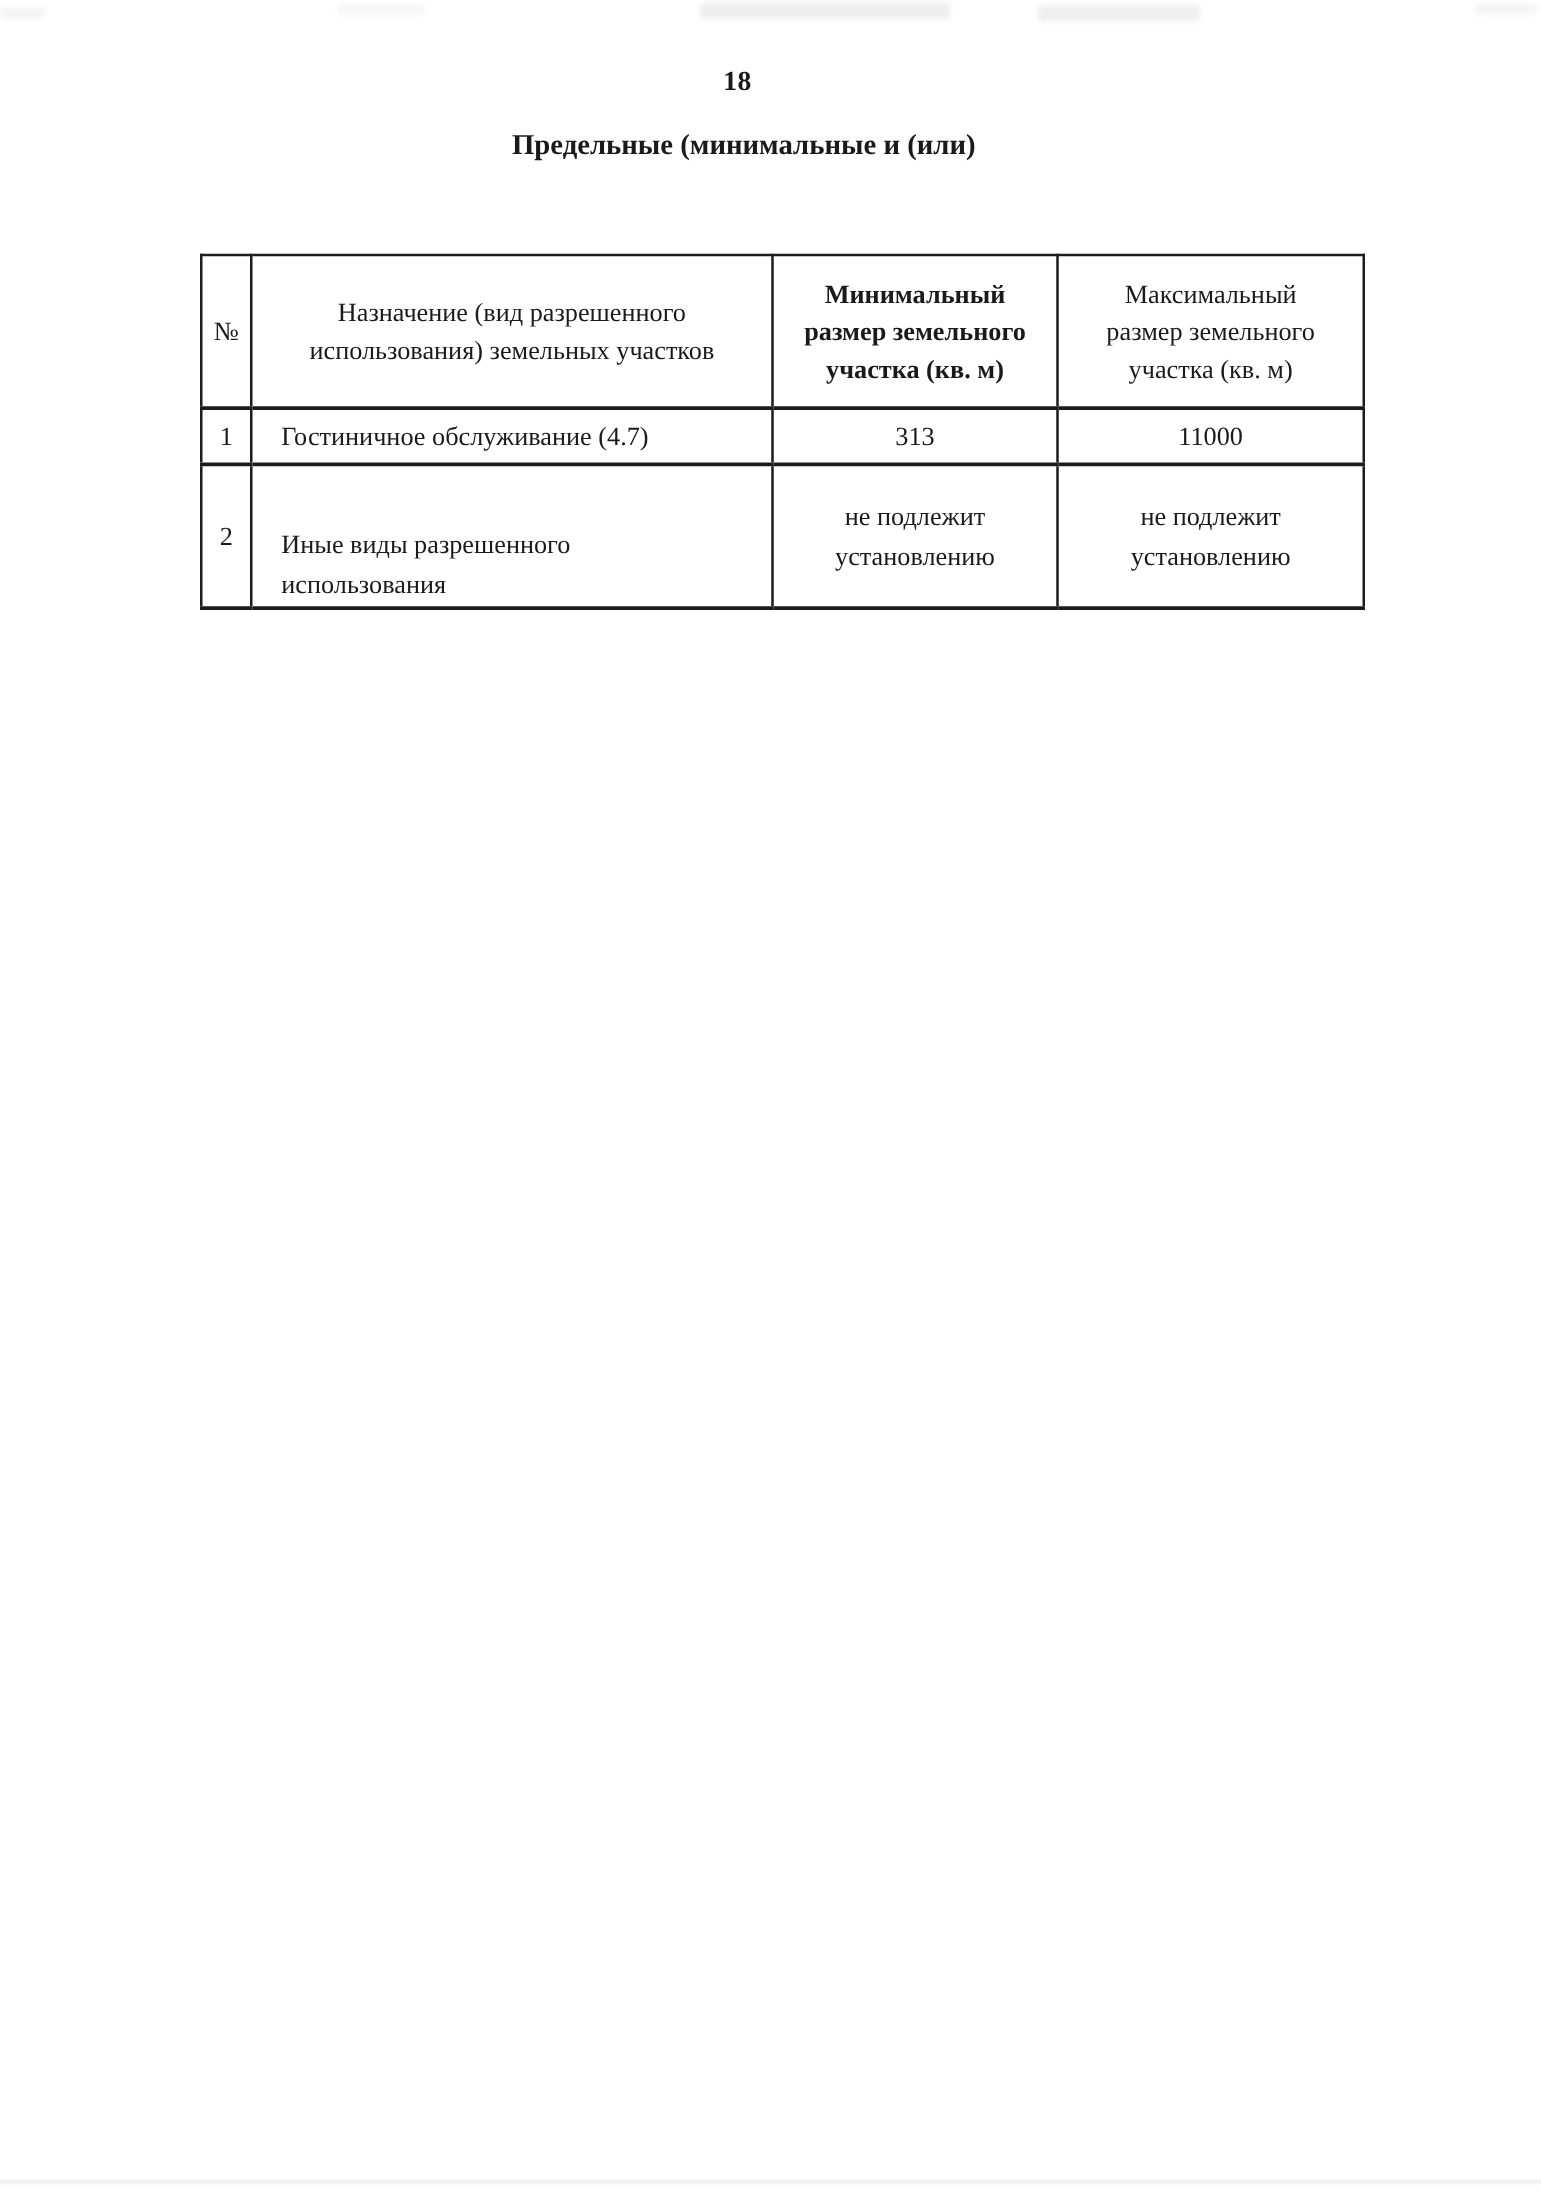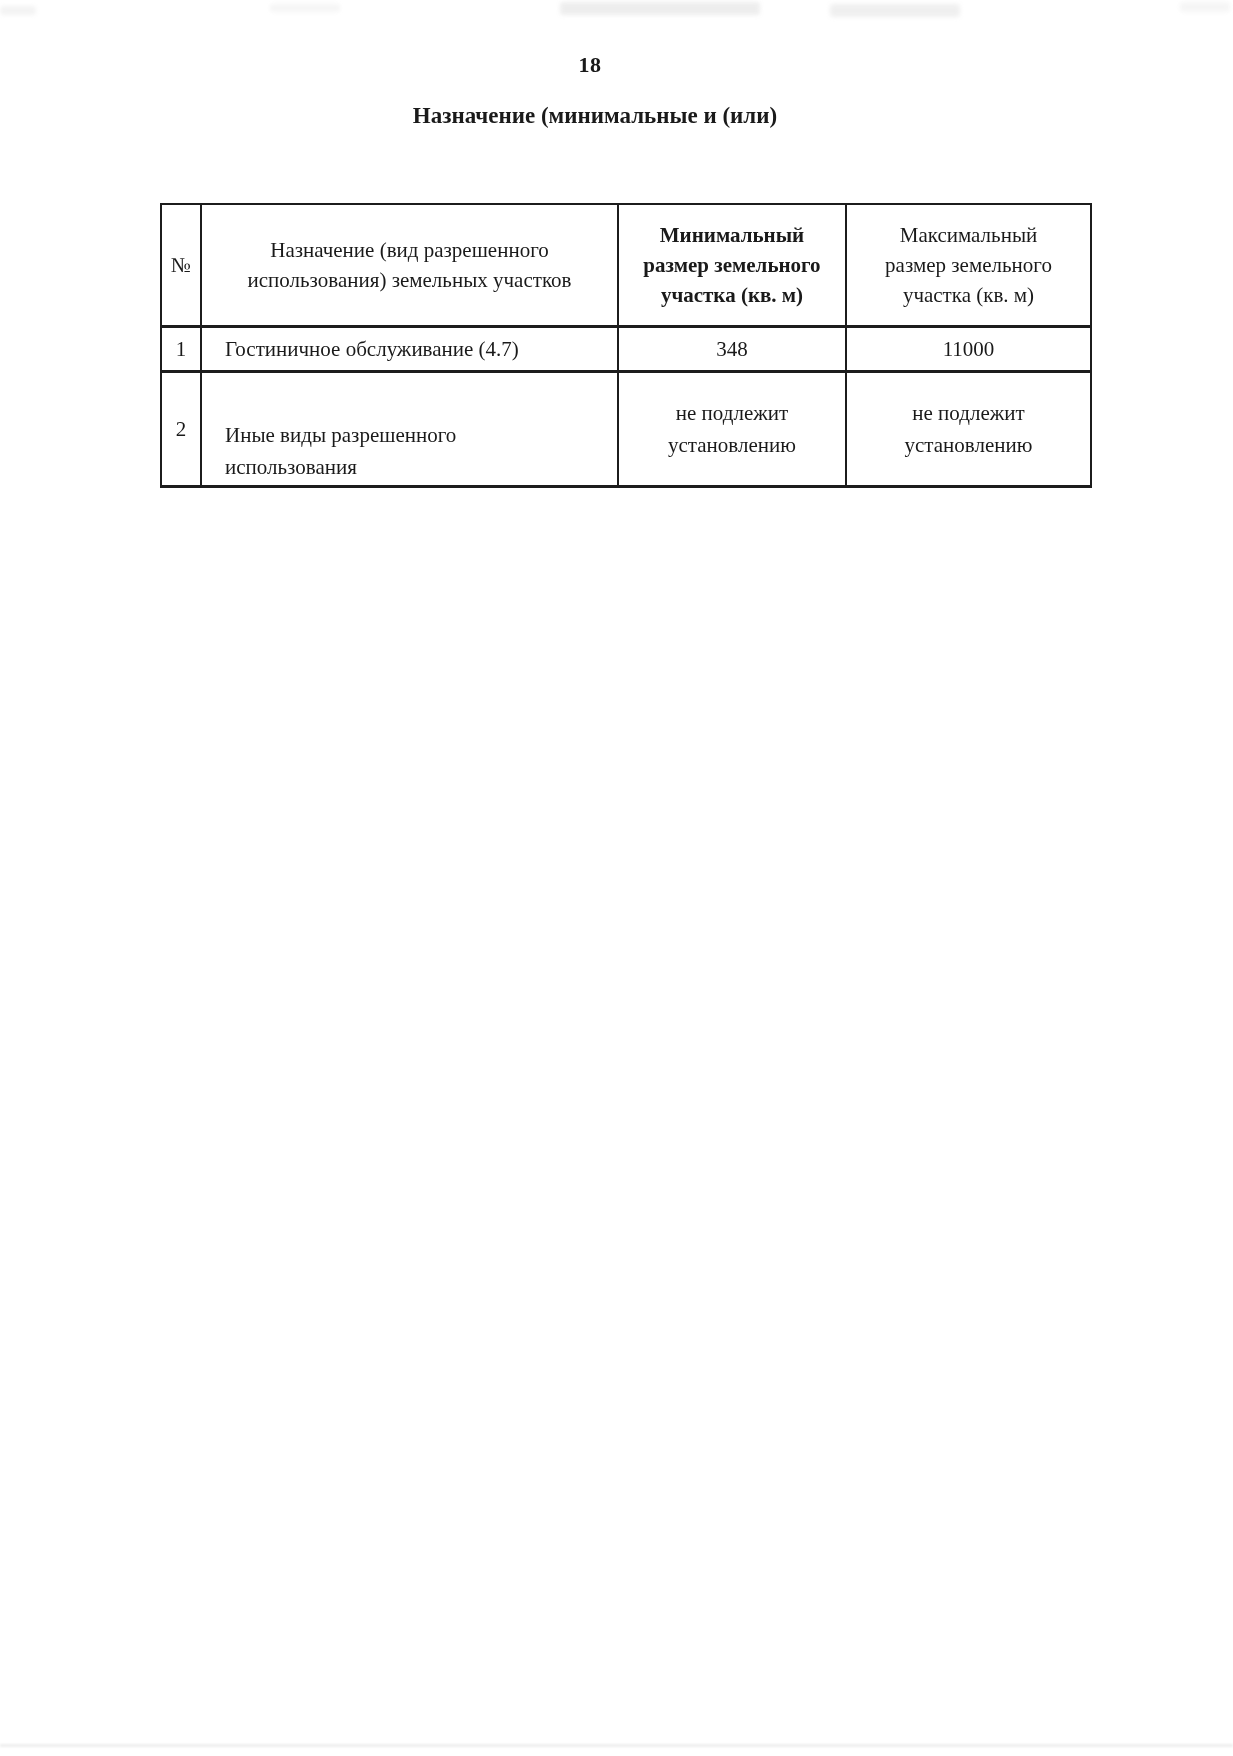--- a/index.html
+++ b/index.html
@@ -102,21 +102,21 @@
 <div class="artifact a1"></div>
 <div class="artifact a2"></div>
 <div class="artifact a3"></div>
 <div class="artifact a4"></div>
 <div class="artifact a5"></div>
 <div class="artifact bottom-line"></div>
 
 <div class="page-number">18</div>
 
 <div class="doc-title">
-  <div>Назначение (минимальные и (или)</div>
+  <div>Предельные (минимальные и (или)</div>
 </div>
 
 <table class="land-table">
   <colgroup>
     <col class="c-num">
       <col class="c-use">
       <col class="c-min">
       <col class="c-max">
   </colgroup>
   <thead>
@@ -134,21 +134,21 @@
         <span class="wrap-195">Максимальный размер земельного участка (кв. м)</span>
       </th>
     </tr>
   </thead>
   <tbody>
     <tr class="row-1">
       <td>1</td>
       <td class="cell-use">
         <span>Гостиничное обслуживание (4.7)</span>
       </td>
-      <td>348</td>
+      <td>313</td>
       <td>11000</td>
     </tr>
     <tr class="row-2">
       <td>2</td>
       <td class="cell-use">
         <span class="wrap-300">Иные виды разрешенного использования</span>
       </td>
       <td>
         <span class="wrap-160">не подлежит установлению</span>
       </td>

